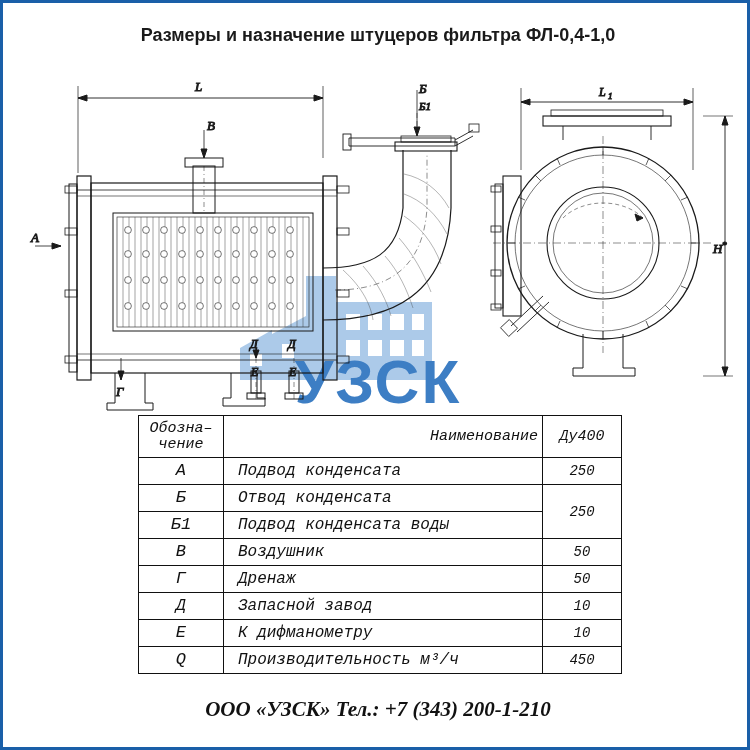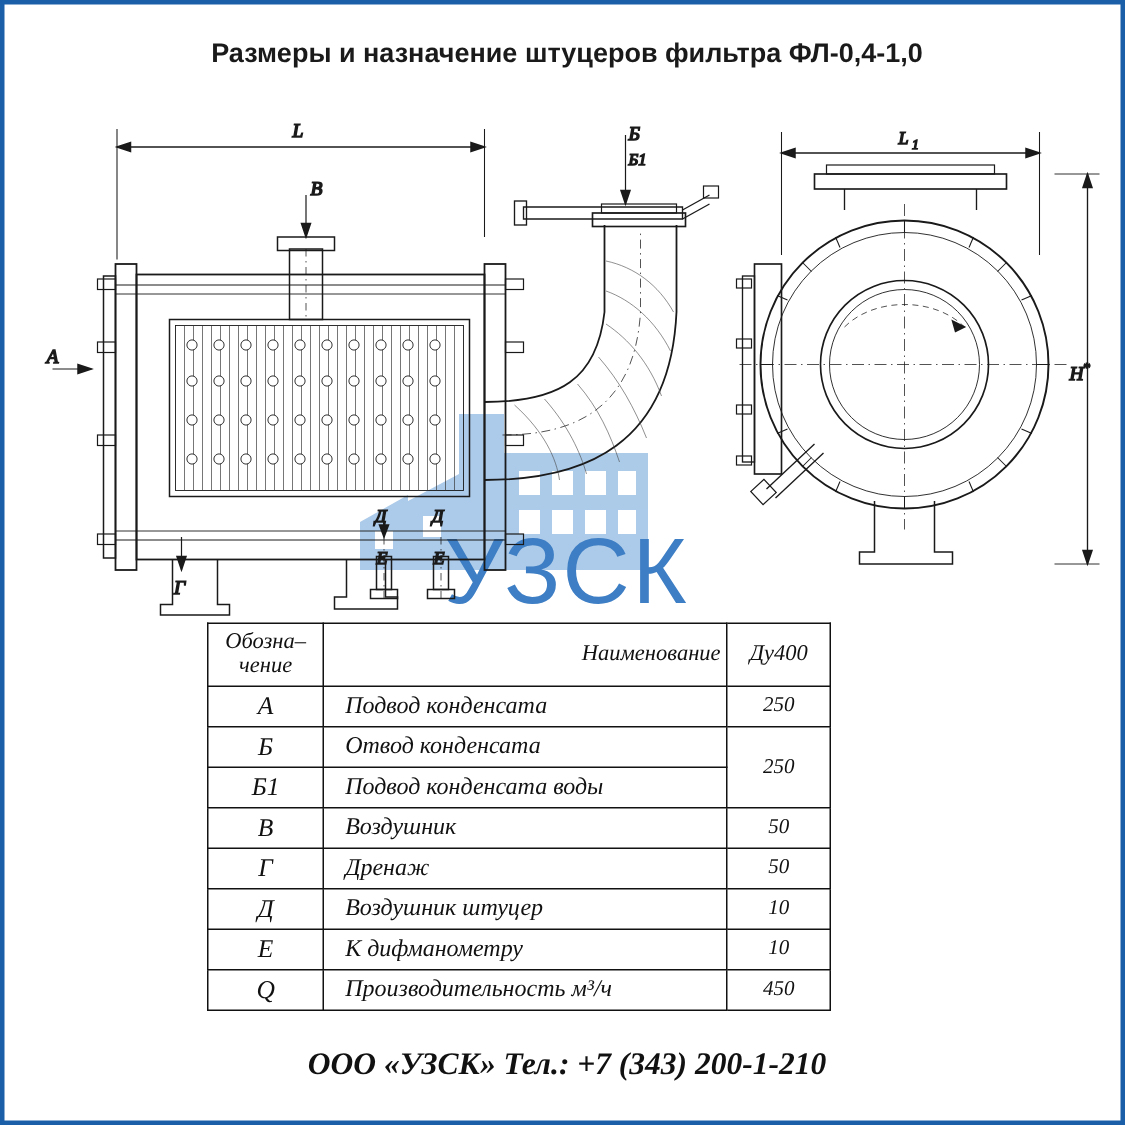--- a/index.html
+++ b/index.html
@@ -42,21 +42,21 @@
     width: 360px;
     height: 210px;
     pointer-events: none;
   }
   #wm-text {
     position: absolute;
     left: 0; top: 78px;
     width: 360px;
     text-align: center;
     font-size: 62px;
-    font-weight: normal;
+    font-weight: bold;
     color: #3d7ec4;
     letter-spacing: 2px;
     font-family: "Liberation Sans", sans-serif;
   }
   #wm-sub {
     position: absolute;
     left: 0; top: 146px;
     width: 360px;
     text-align: center;
     font-size: 10.5px;
@@ -70,23 +70,23 @@
     position: absolute;
     left: 0; top: 55px;
     width: 750px;
     height: 360px;
   }
   
   #spec-table {
     position: absolute;
     left: 135px;
     top: 412px;
-    width: 416px;
+    width: 484px;
     border-collapse: collapse;
-    font-family: Liberation Serif, serif;
+    font-family: Liberation Mono, monospace;
   }
   #spec-table td {
     border: 1.6px solid #111;
     font-style: italic;
     font-size: 16px;
     color: #111;
     padding: 2px 6px;
     background: transparent;
   }
   #spec-table td.c-code {
@@ -443,21 +443,21 @@
       </tr>
 
       <tr class="row-h">
         <td class="c-code">Г</td>
         <td class="c-name">Дренаж</td>
         <td class="c-val">50</td>
       </tr>
 
       <tr class="row-h">
         <td class="c-code">Д</td>
-        <td class="c-name">Воздушник  штуцер</td>
+        <td class="c-name">Запасной  завод</td>
         <td class="c-val">10</td>
       </tr>
 
       <tr class="row-h">
         <td class="c-code">Е</td>
         <td class="c-name">К  дифманометру</td>
         <td class="c-val">10</td>
       </tr>
 
       <tr class="row-h">

